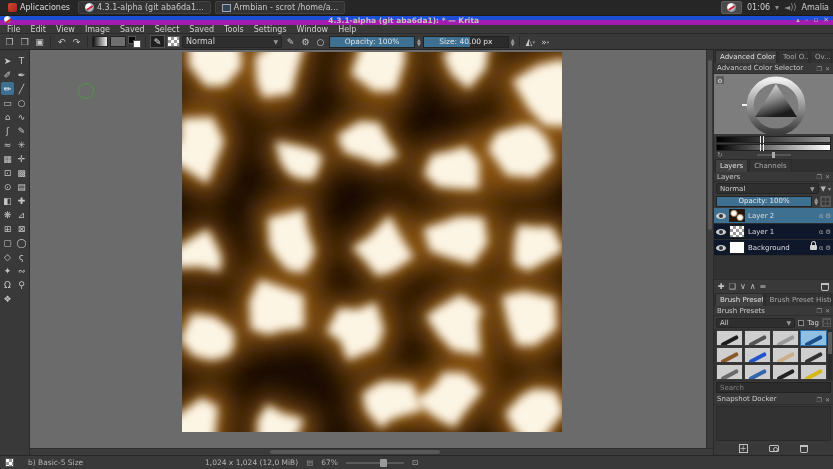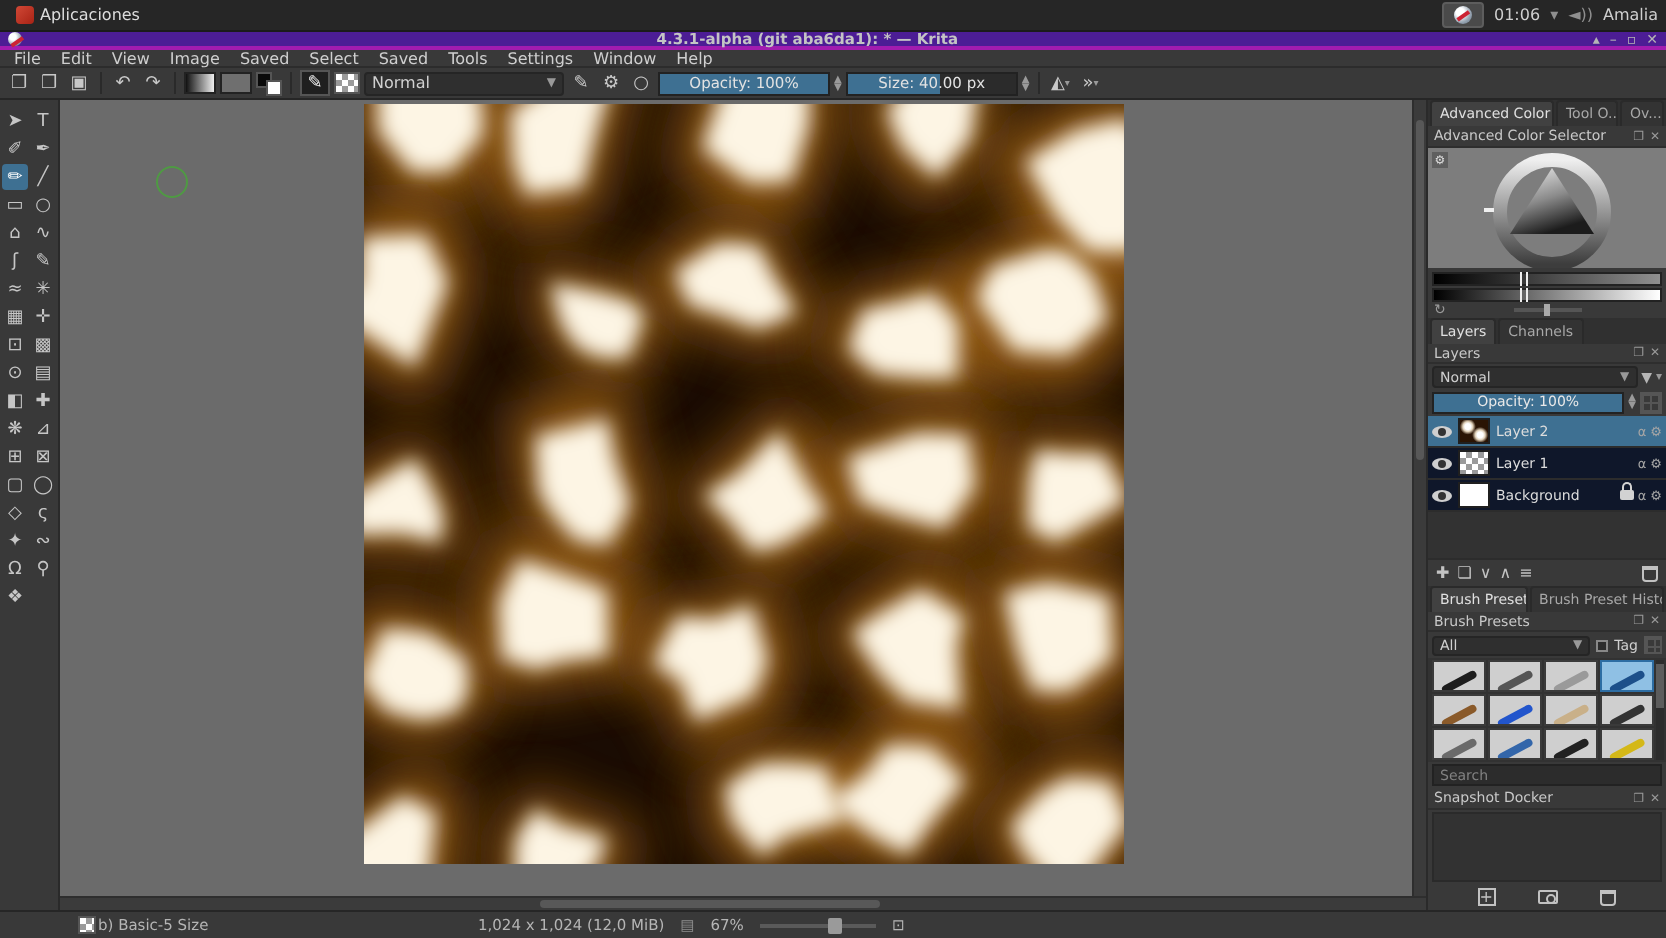--- a/index.html
+++ b/index.html
@@ -12,21 +12,21 @@
   .distro-logo { width:9px; height:9px; background:linear-gradient(135deg,#d14836,#a82315); border-radius:2px; display:inline-block; }
   .taskbtn { display:flex; align-items:center; gap:3px; padding:1px 6px; height:13px; background:#333; border:1px solid #424242; border-radius:2px; color:#c9c9c9; max-width:160px; white-space:nowrap; overflow:hidden; }
   .krita-logo { width:9px; height:9px; border-radius:50%; background:radial-gradient(circle at 35% 35%, #fff 25%, #9aa7b5 60%, #5b6b7c); display:inline-block; position:relative; }
   .krita-logo::after{ content:''; position:absolute; left:1px; top:4px; width:7px; height:1.5px; background:#c23; transform:rotate(-35deg); }
   .monitor-ico { width:9px; height:8px; border:1px solid #9ab; background:#345; display:inline-block; }
   .sys-right { margin-left:auto; display:flex; align-items:center; gap:5px; color:#cfcfcf; }
   .traybtn { height:13px; padding:1px 5px; background:#4a4a4a; border:1px solid #5d5d5d; border-radius:2px; display:flex; align-items:center; }
   .dim { color:#8f8f8f; }
 
   
-  .titlebar { height:9px; background:#4c1d95; display:flex; align-items:center; padding:0 4px; border-bottom:2px solid #a21caf; }
+  .titlebar { height:9px; background:#1d4ed8; display:flex; padding:0 4px; border-bottom:5px solid #a21caf; }
   .titlebar .wtitle { flex:1; text-align:center; font-size:7.5px; color:#c4c4c4; font-weight:bold; }
   .wctl { display:flex; gap:5px; color:#b5b5b5; font-size:7px; }
   .menubar { height:9px; background:#393939; display:flex; align-items:center; padding:0 2px; border-bottom:1px solid #2c2c2c; }
   .menu-item { padding:0 5px; color:#cfcfcf; }
 
   
   .toolbar { height:16px; background:#393939; display:flex; align-items:center; gap:2px; padding:0 3px; border-bottom:1px solid #262626; }
   .tbico { width:13px; height:13px; display:flex; align-items:center; justify-content:center; color:#c8c8c8; font-size:9px; border-radius:2px; }
   .tbsep { width:1px; height:11px; background:#2a2a2a; margin:0 2px; }
   .swatch { width:16px; height:11px; border:1px solid #222; }
@@ -121,35 +121,45 @@
   .pitem.sel { background:#8fc0e4; border:1px solid #2d6da3; }
   .pscroll { width:4px; background:#2c2c2c; position:relative; }
   .pscroll::after { content:''; position:absolute; left:0; right:0; top:2px; height:22px; background:#5c5c5c; }
   .searchbox { height:11px; margin:1px 2px; background:#2c2c2c; border:1px solid #222; color:#828282; display:flex; align-items:center; padding:0 3px; }
   .snap-area { flex:1.4; background:#323232; border:1px solid #2a2a2a; margin:1px 2px; }
   .snapbtns { height:13px; display:flex; align-items:center; justify-content:space-around; padding:0 14px; color:#c2c2c2; }
   .plusbox { width:9px; height:9px; border:1px solid #c2c2c2; display:flex; align-items:center; justify-content:center; font-size:8px; line-height:1; }
 
   
   .statusbar { height:14px; background:#393939; border-top:1px solid #262626; display:flex; align-items:center; padding:0 5px; color:#b5b5b5; font-size:7.5px; }
-  .sb-left { display:flex; align-items:center; gap:1px; width:200px;margin-left:34px; }
+  .sb-left { display:flex; align-items:center; gap:14px; width:200px; }
   .sb-center { flex:1; display:flex; justify-content:center; gap:16px; }
   .sb-right { display:flex; align-items:center; gap:8px; }
   .zslider { width:58px; height:2px; background:#5a5a5a; position:relative; }
   .zslider .zh { position:absolute; left:58%; top:-3px; width:7px; height:8px; background:#9a9a9a; border-radius:1px; }
   .sb-checker { width:9px; height:9px; border:1px solid #555; }
 </style>
 </head>
 <body>
 
 <div class="sysbar">
   <div class="appsbtn">
     <span class="distro-logo"></span>
     <span>Aplicaciones</span>
   </div>
+  <div id="task-buttons" style="display:flex;gap:4px;">
+      <div class="taskbtn">
+        <span class="krita-logo"></span>
+        <span>4.3.1-alpha (git aba6da1...</span>
+      </div>
+      <div class="taskbtn">
+        <span class="monitor-ico"></span>
+        <span>Armbian - scrot /home/a...</span>
+      </div>
+    </div>
   <div class="sys-right">
     <div class="traybtn">
       <span class="krita-logo"></span>
     </div>
     <span>01:06</span>
     <span class="dim">▾</span>
     <span class="dim">◄))</span>
     <span>Amalia</span>
   </div>
 </div>

